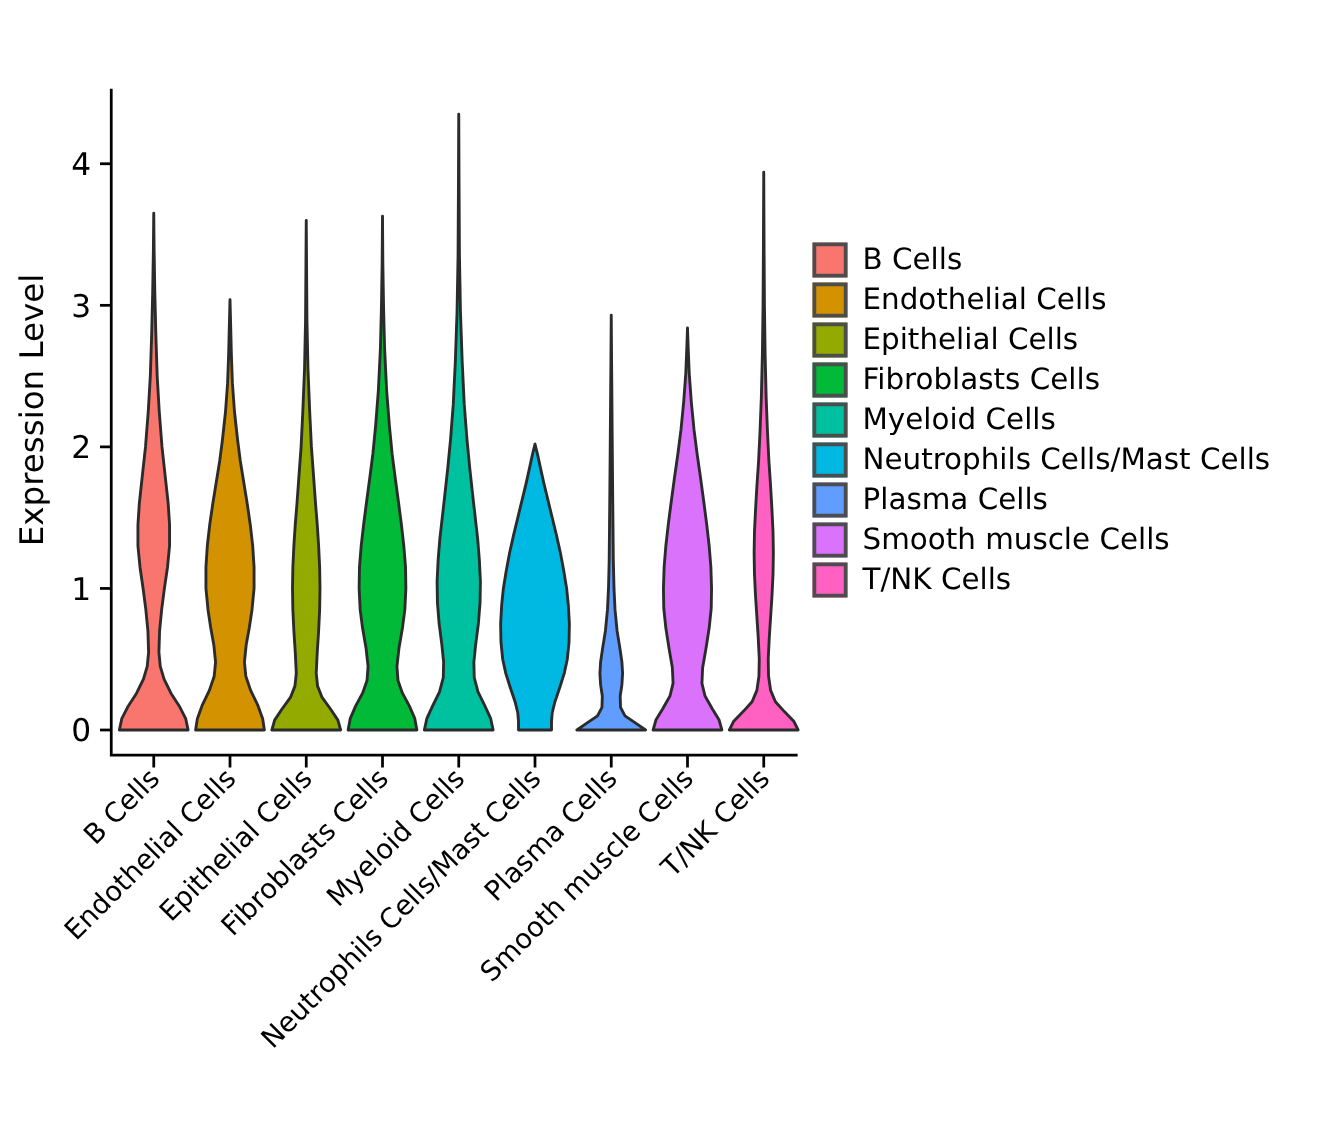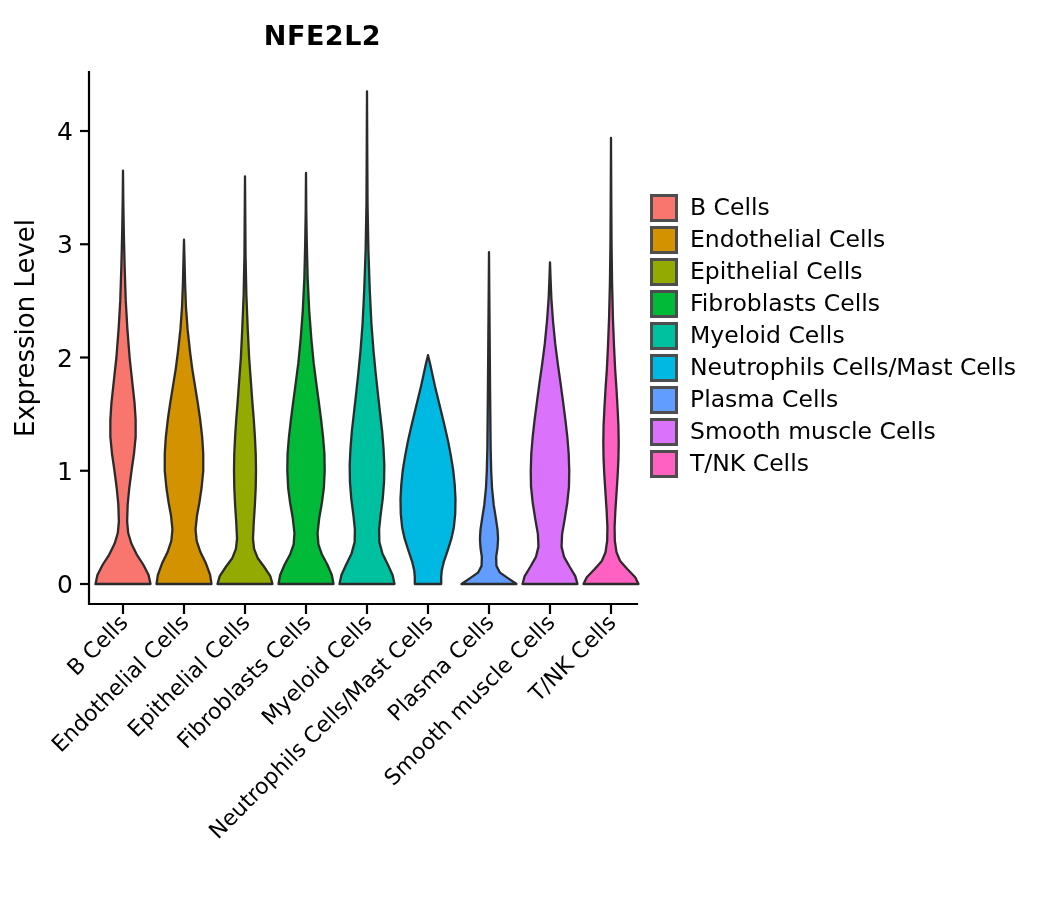--- a/index.html
+++ b/index.html
@@ -20,21 +20,20 @@
   .legend-swatch{width:28px;height:28px;border:3px solid #4d4d4d;box-sizing:border-box;
                  flex:0 0 auto;}
   .legend-label{font-size:23.5px;color:#000;margin-left:12px;white-space:nowrap;
                 line-height:1;}
 </style>
 </head>
 <body>
 
 <div id="root">
 
-  <div id="plot-title">NFE2L2</div>
 
   <svg id="chart-svg" width="1057" height="900">
       <g>
         <path class="axis-line" d="M 89 72 L 89 604 L 637 604"></path>
       </g>
       <g>
         <line class="tick-line" x1="80" x2="89" y1="584" y2="584"></line>
         <text class="ytick-label" x="73" y="593">0</text>
         <line class="tick-line" x1="80" x2="89" y1="470.75" y2="470.75"></line>
         <text class="ytick-label" x="73" y="479.75">1</text>

